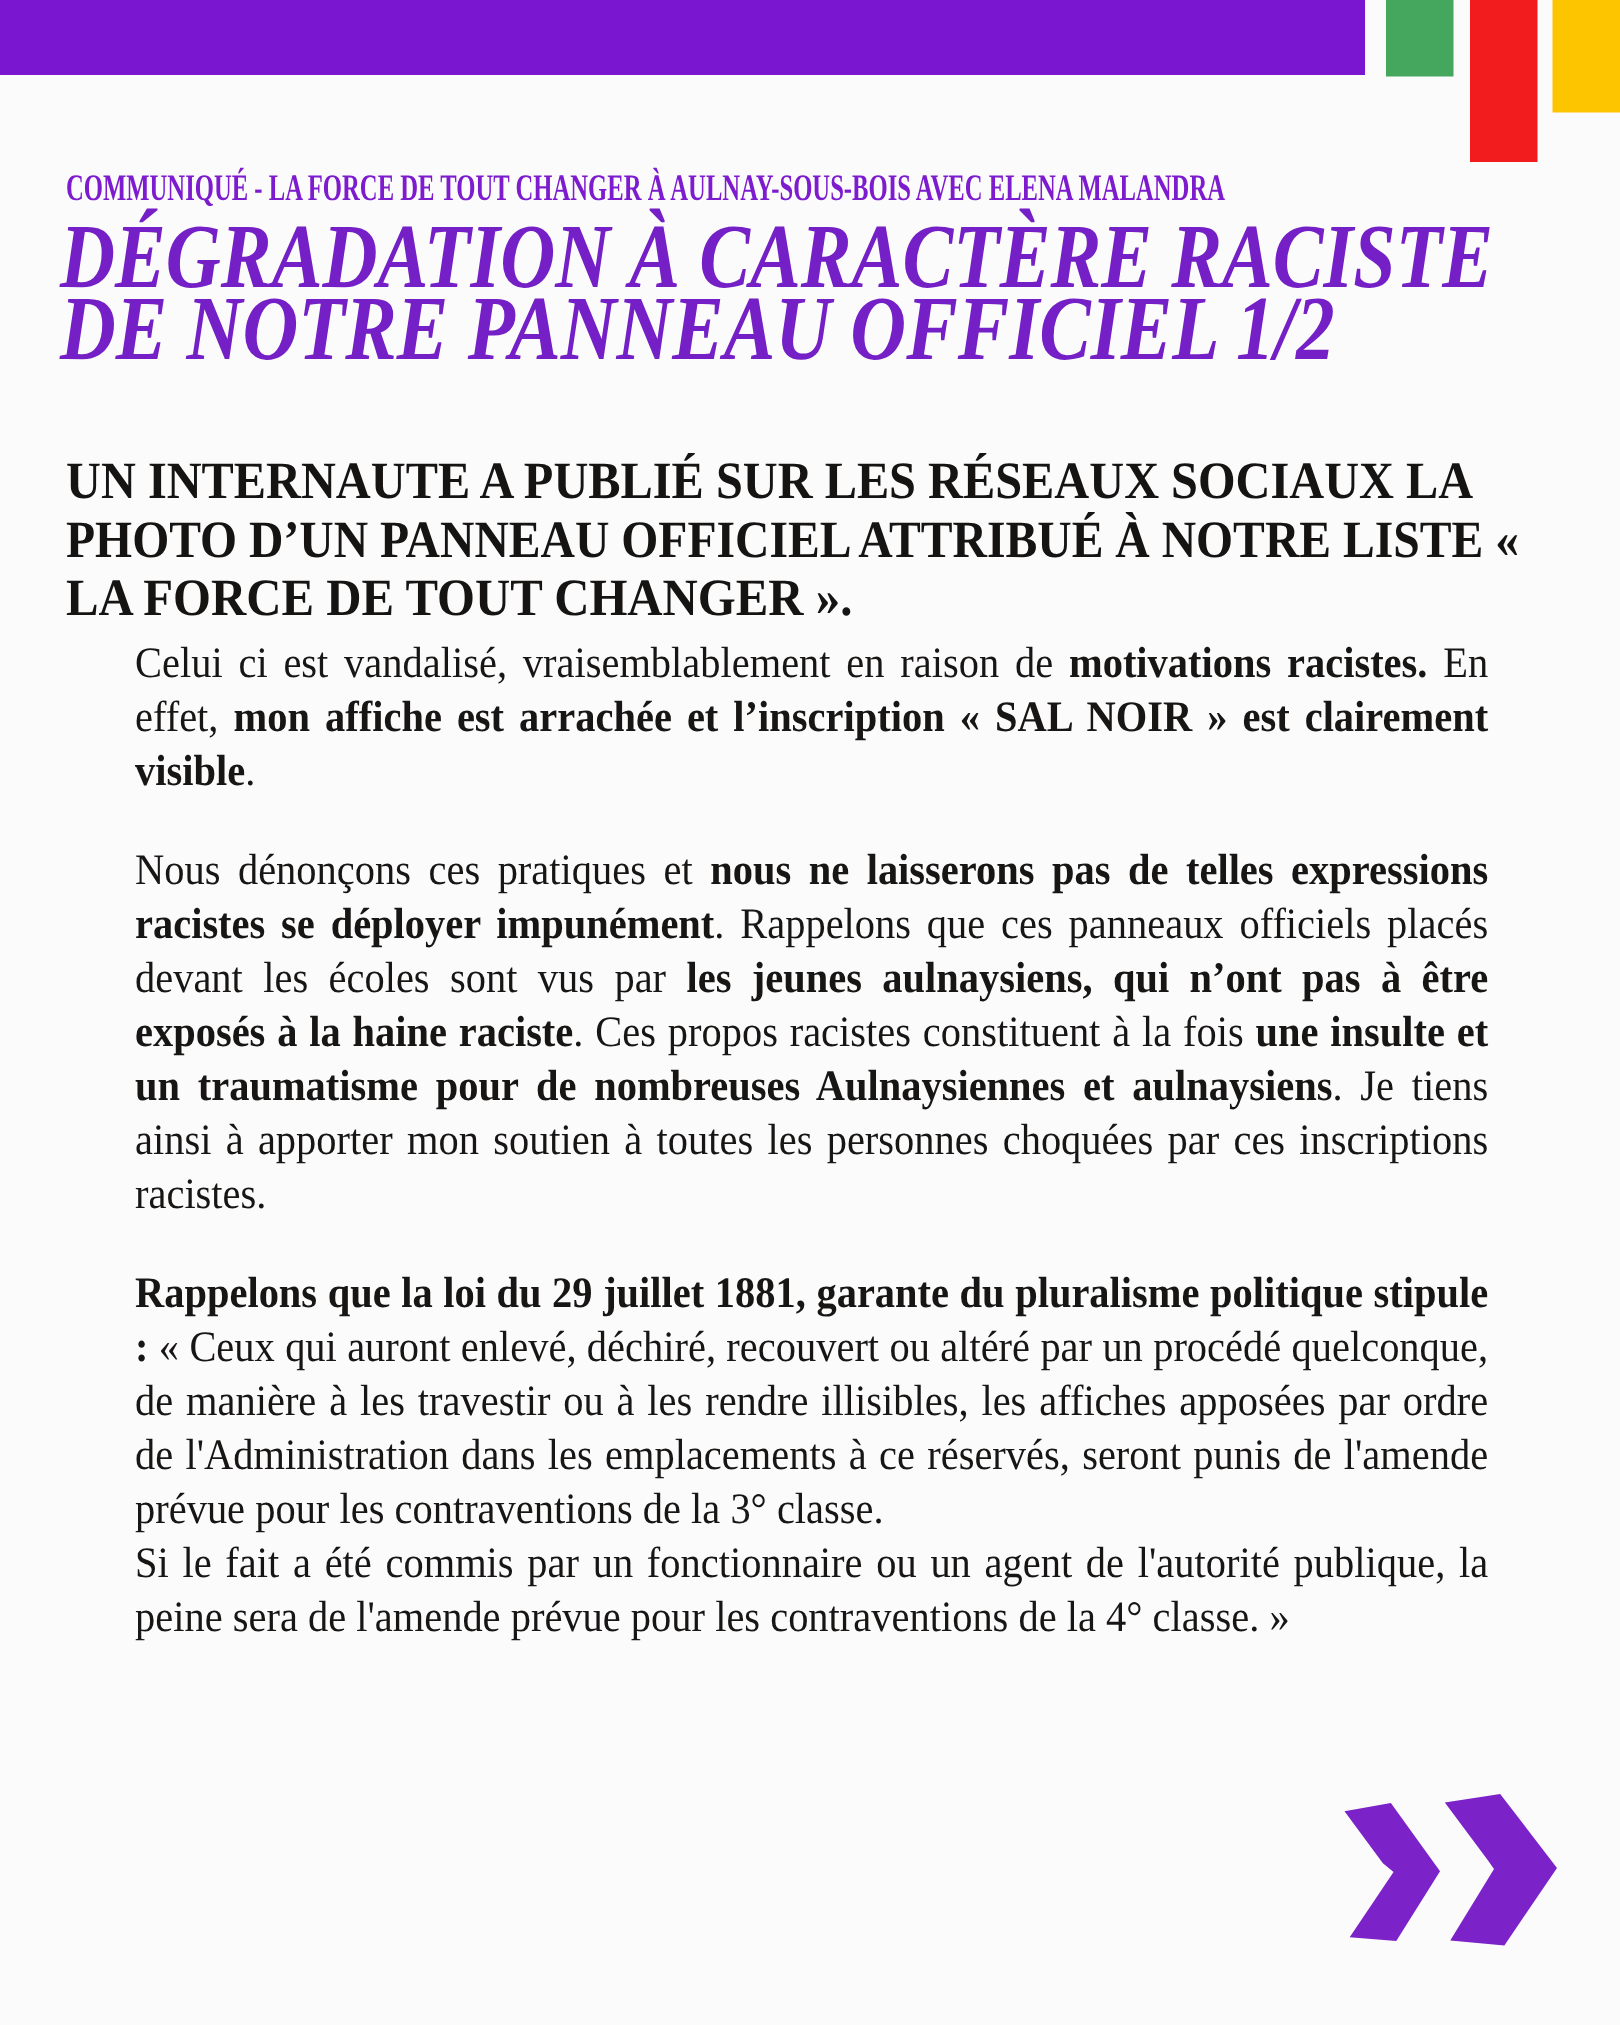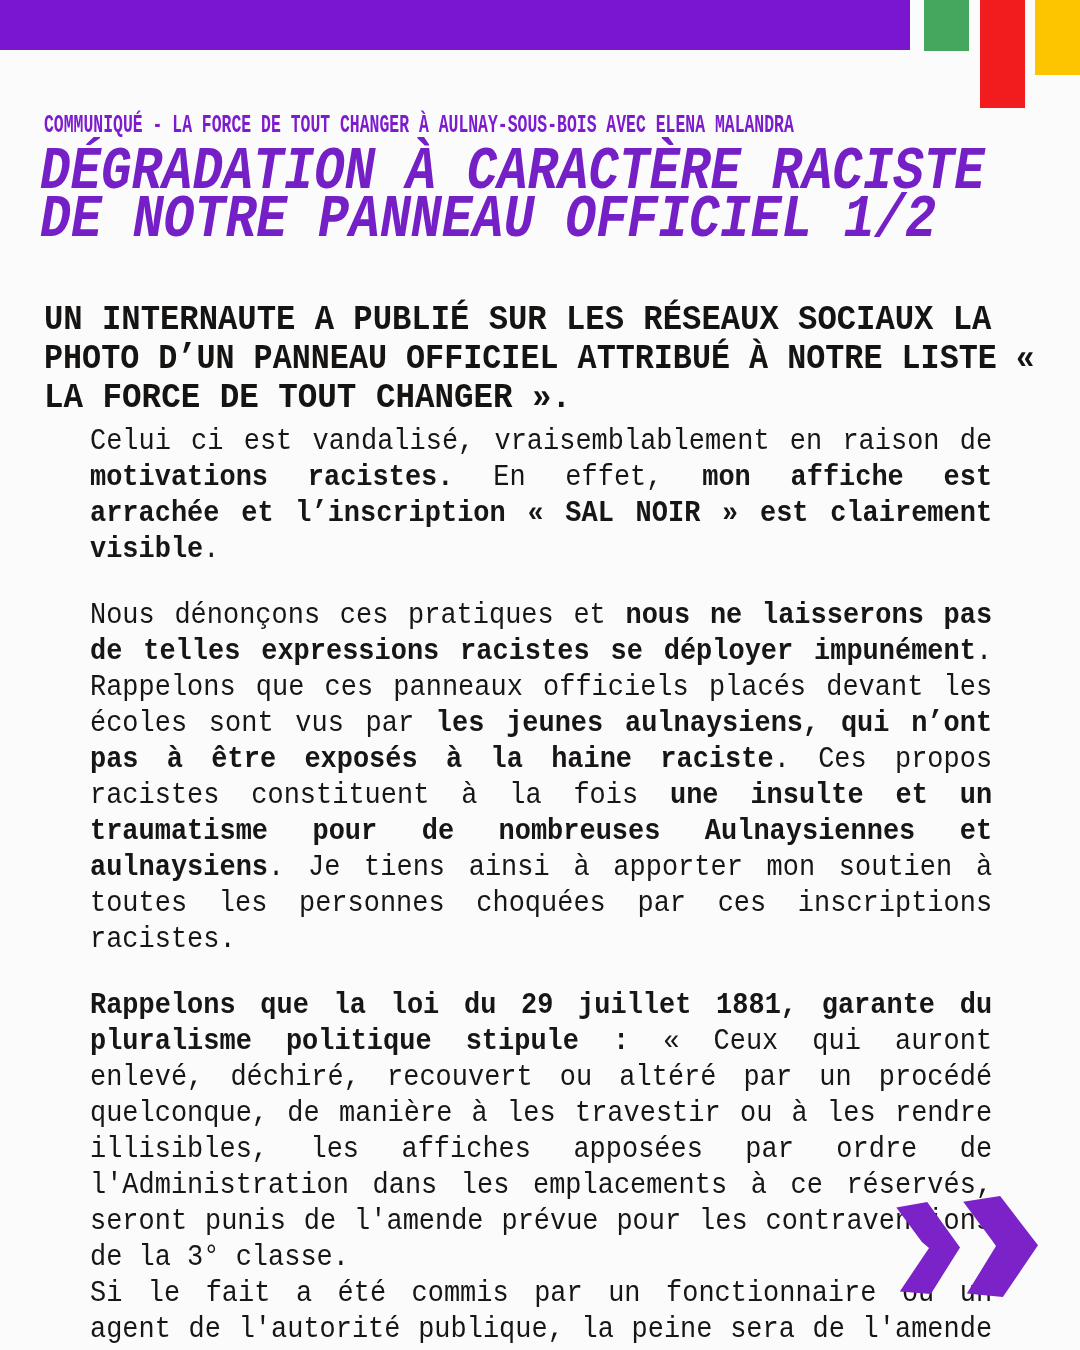--- a/index.html
+++ b/index.html
@@ -1,21 +1,21 @@
 <!DOCTYPE html>
 <html lang="fr"><head>
 <meta charset="utf-8">
 <style>
   html,body{margin:0;padding:0;background:#e9e9e9;}
   .canvas{
     position:relative;
     width:1080px;height:1350px;
     background:#fcfbfb;
     overflow:hidden;
-    font-family:Liberation Mono, monospace;
+    font-family:Liberation Serif, serif;
     margin:0 auto;
   }
   
   .topbar{position:absolute;left:0;top:0;width:910px;height:50px;}
   .sq{position:absolute;top:0;}
   .sq.green{left:924px;width:45px;height:51px;}
   .sq.red{left:980px;width:45px;height:108px;}
   .sq.yellow{left:1035px;width:45px;height:75px;}
 
   

